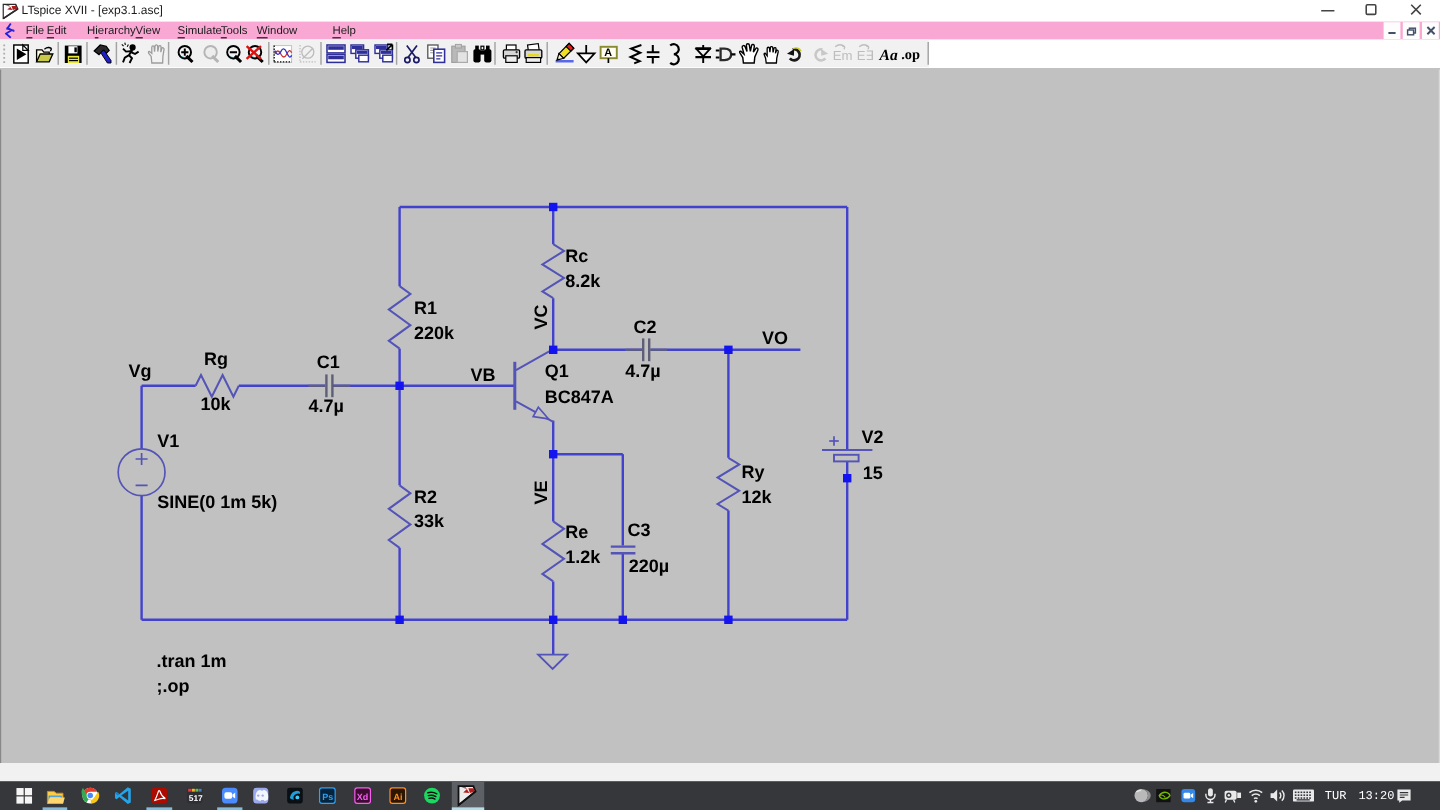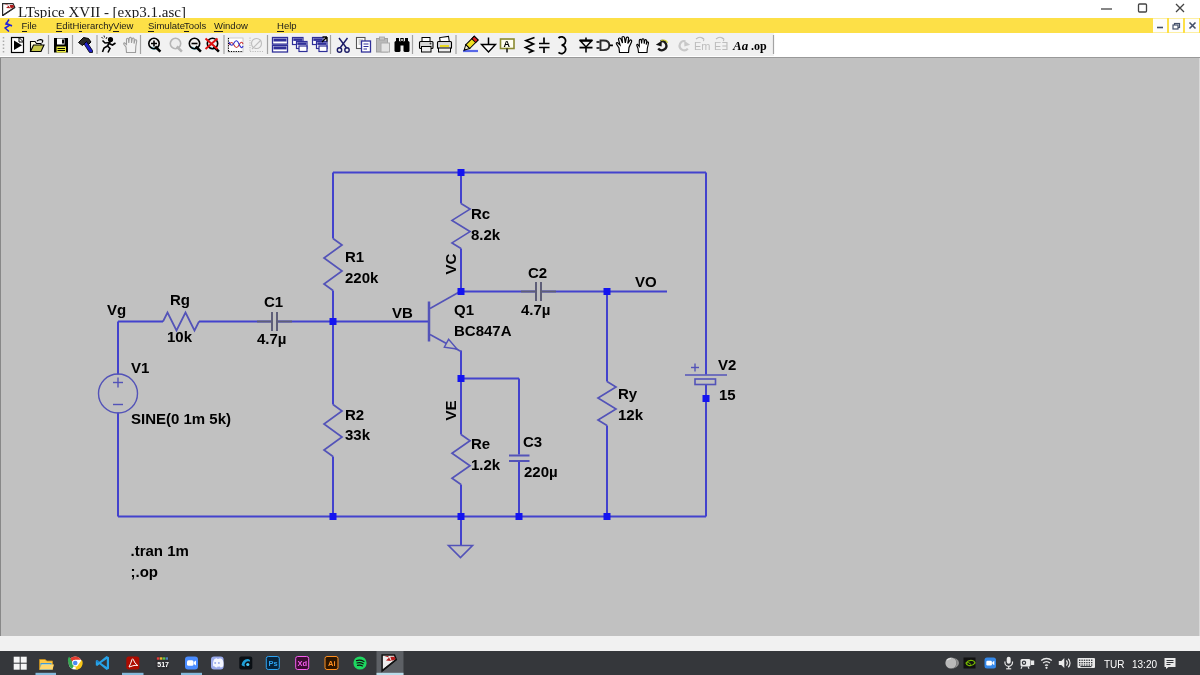--- a/index.html
+++ b/index.html
@@ -3,42 +3,42 @@
 <meta charset="utf-8">
 <style>
   * { margin:0; padding:0; box-sizing:border-box; }
   html,body { width:1200px; height:675px; overflow:hidden; background:#fff;
     font-family:"Liberation Sans", sans-serif; }
   #page { position:relative; width:1200px; height:675px; }
   .abs { position:absolute; }
 
   
   #titlebar { left:0; top:0; width:1200px; height:18px; background:#ffffff; }
-  #title-text { left:18px; top:3.5px; font-size:15px; color:#1c1c1c;font-family:Liberation Serif, serif; }
-
-  
-  #menubar { left:0; top:18px; width:1200px; height:15px; background:#fde047; }
+  #title-text { left:18px; top:3.5px; font-size:10px; color:#1c1c1c; }
+
+  
+  #menubar { left:0; top:18px; width:1200px; height:15px; background:#f9a8d4; }
   .menuitem { position:absolute; top:2px; font-size:9.5px; color:#1a1a1a; }
   .menuitem u { text-decoration:none; border-bottom:1px solid #1a1a1a; }
 
   
   #toolbar { left:0; top:33px; width:1200px; height:24.5px; background:#ffffff;
      border-bottom:1.5px solid #999999; }
   #toolbar-gray { position:absolute; left:0; top:0; width:774px; height:23px; background:#f1f1f1; }
 
   
   #canvas { left:0; top:57.5px; width:1200px; height:578px; background:#c1c1c1;
     border-left:1.5px solid #888888; border-right:1.5px solid #d9d9d9; }
 
   
   #statusbar { left:0; top:635.5px; width:1200px; height:15.5px; background:#f1f1f1; }
 
   
   #taskbar { left:0; top:651px; width:1200px; height:40px; background:#35373b; }
-  .tbtime { position:absolute; color:#ffffff; font-size:10px; top:7.5px; }
+  .tbtime { position:absolute; color:#ffffff; font-size:10px; top:7.5px;font-family:Liberation Mono, monospace; }
 </style>
 </head>
 <body>
 <div id="page">
   <div class="abs" id="titlebar">
     <svg class="abs" style="left:2px;top:2.5px" width="14" height="13" viewBox="0 0 14 13">
       <polygon points="0.6,0.6 11,0.6 12.8,4.4 0.6,12.6" fill="#ffffff" stroke="#2b2b2b" stroke-width="1.2"></polygon>
       <polygon points="2.2,1.4 5.6,1.4 8.4,5.3 4,4.9 6.8,2.6" fill="#b01c1c"></polygon>
       <polygon points="7.6,1.9 11.4,1.9 12.3,4.3 8.7,5.4" fill="#b01c1c"></polygon>
       <line x1="0.6" y1="12.6" x2="12.8" y2="4.4" stroke="#2b2b2b" stroke-width="1.2"></line>
@@ -49,21 +49,21 @@
       <rect x="43.5" y="4" width="8" height="8" fill="none" stroke="#444" stroke-width="1.3" rx="1"></rect>
       <path d="M81,4 L89,12 M89,4 L81,12" stroke="#444" stroke-width="1.3"></path>
     </svg>
   </div>
 
   <div class="abs" id="menubar">
     <svg class="abs" style="left:4px;top:1px" width="10" height="13" viewBox="0 0 10 13">
       <path d="M5,0.5 L2,5 L6,6 L1,9 L5,12.5 M1.5,4 L8,7" stroke="#2222dd" stroke-width="1.5" fill="none"></path>
     </svg>
     <div class="menuitem" style="left:21.5px"><u>F</u>ile</div>
-    <div class="menuitem" style="left:56px"><u>E</u>dit</div>
+    <div class="menuitem" style="left:39px"><u>E</u>dit</div>
     <div class="menuitem" style="left:72.5px">H<u>i</u>erarchy</div>
     <div class="menuitem" style="left:113px"><u>V</u>iew</div>
     <div class="menuitem" style="left:148px"><u>S</u>imulate</div>
     <div class="menuitem" style="left:184px"><u>T</u>ools</div>
     <div class="menuitem" style="left:214px"><u>W</u>indow</div>
     <div class="menuitem" style="left:277px"><u>H</u>elp</div>
     <svg class="abs" style="left:1152px;top:0" width="48" height="15" viewBox="0 0 48 15">
       <rect x="1" y="0.5" width="14" height="14" fill="#fdfdfd"></rect>
       <rect x="17" y="0.5" width="14" height="14" fill="#fdfdfd"></rect>
       <rect x="33" y="0.5" width="14" height="14" fill="#fdfdfd"></rect>

